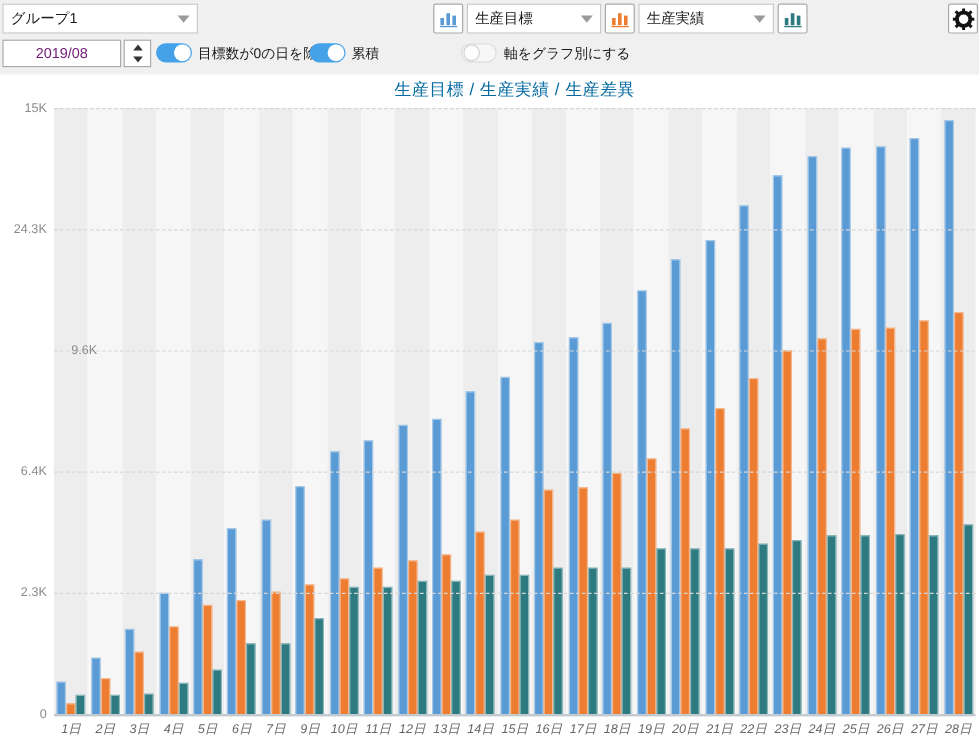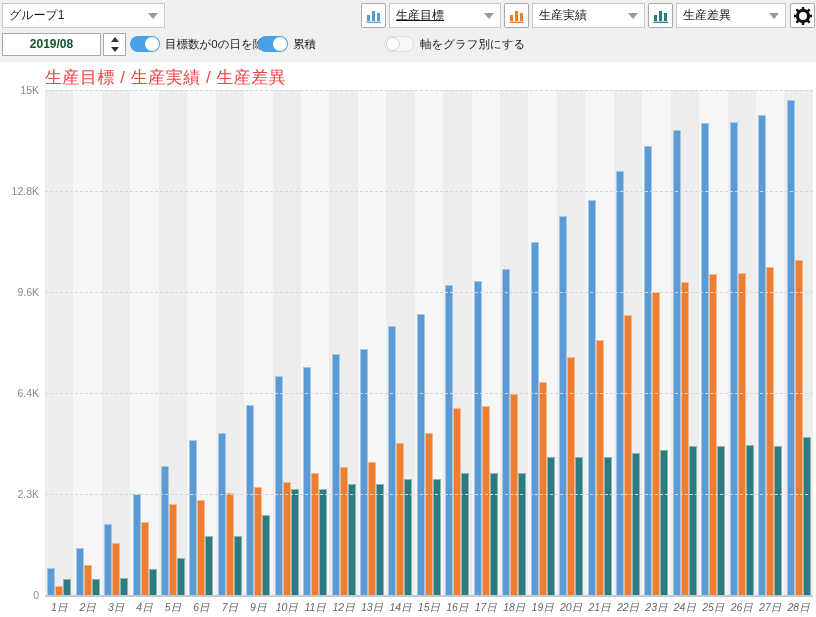--- a/index.html
+++ b/index.html
@@ -19,52 +19,52 @@
   }
   .caret{width:0;height:0;border-left:5px solid transparent;border-right:5px solid transparent;
     border-top:6px solid #9a9a9a;margin-left:6px;flex:0 0 auto;}
   .iconbtn{
     position:absolute;top:0;width:25px;height:25px;background:#fff;border:1px solid #a9a9a9;
     border-radius:2px;box-sizing:border-box;display:flex;align-items:center;justify-content:center;
   }
   .sel-group{left:2px;width:163px;}
   .sel-equip{left:168px;width:190px;}
   .ic1{left:361px;}
-  .sel-m1{left:389px;width:112px;text-decoration:underline;}
+  .sel-m1{left:389px;width:112px;}
   .ic2{left:504px;}
   .sel-m2{left:532px;width:113px;font-family:Liberation Serif, serif;}
   .ic3{left:648px;}
   .sel-m3{left:676px;width:110px;}
   .gearbtn{left:790px;width:25px;}
   
   .datebox{
     position:absolute;left:2px;top:0;width:99px;height:23px;background:#fff;border:1px solid #a9a9a9;
-    box-sizing:border-box;text-align:center;font-size:12px;color:#14532d;line-height:21px;font-weight:bold;
+    box-sizing:border-box;text-align:center;font-size:12px;color:#701a75;line-height:21px;
   }
   .spinner{
     position:absolute;left:103px;top:0;width:23px;height:23px;background:#fff;border:1px solid #a9a9a9;
     box-sizing:border-box;display:flex;flex-direction:column;
   }
   .spin-half{flex:1;display:flex;align-items:center;justify-content:center;}
   .tri-up{width:0;height:0;border-left:4px solid transparent;border-right:4px solid transparent;border-bottom:5px solid #333;}
   .tri-dn{width:0;height:0;border-left:4px solid transparent;border-right:4px solid transparent;border-top:5px solid #333;}
   
   .toggle{position:absolute;top:3px;width:30px;height:16px;border-radius:9px;box-sizing:border-box;}
   .toggle .knob{position:absolute;top:1px;width:14px;height:14px;border-radius:50%;background:#fff;box-sizing:border-box;}
   .toggle.on .knob{right:1px;}
   .toggle.off{background:#f7f7f7;border:1px solid #dcdcdc;}
   .toggle.off .knob{left:1px;top:0px;border:1px solid #d2d2d2;background:#fdfdfd;}
   .tglbl{position:absolute;top:4px;font-size:11.5px;color:#1a1a1a;white-space:nowrap;}
   .t1{left:130px;} .l1{left:165px;}
   .t2{left:258px;} .l2{left:293px;}
   .t3{left:384px;} .l3{left:420px;}
   
   .chart-section{position:absolute;left:0;top:62px;width:816px;height:555px;background:#ffffff;}
-  .chart-title{position:absolute;left:45px;top:4px;width:768px;text-align:left;
-    font-size:17px;color:#ef4444;letter-spacing:.5px;}
+  .chart-title{position:absolute;left:45px;top:4px;width:768px;text-align:center;
+    font-size:14px;color:#0369a1;letter-spacing:.5px;}
   .plot{position:absolute;left:45px;top:28px;width:768px;height:505px;
     display:flex;border-bottom:2px solid #c2cad0;box-sizing:content-box;}
   .bar-group{flex:1 1 0;display:flex;align-items:flex-end;justify-content:center;height:100%;}
   .stripe-dark{background:#ededed;}
   .stripe-light{background:#f6f6f6;}
   .bar{width:8px;box-sizing:border-box;border:1px solid rgba(255,255,255,.45);border-bottom:none;}
   .gridline{position:absolute;left:45px;width:768px;height:0;border-top:1px dashed #d7d7d7;}
   .ytick{position:absolute;left:0;width:39px;text-align:right;font-size:10.5px;color:#8a8a8a;}
   .xrow{position:absolute;left:45px;top:539px;width:768px;display:flex;font-style:italic;}
   .x-label{flex:1 1 0;text-align:center;font-size:10.5px;color:#666;white-space:nowrap;}
@@ -111,24 +111,20 @@
 
     <div class="iconbtn ic3 metric-icon" style="color: rgb(45, 122, 128);">
       <svg width="16" height="14" viewBox="0 0 16 14">
         <g fill="currentColor">
           <rect x="1" y="6" width="3" height="6"></rect>
             <rect x="6" y="2" width="3" height="10"></rect>
           <rect x="11" y="4" width="3" height="8"></rect>
             <rect x="0.5" y="12.6" width="14.5" height="1.3"></rect>
         </g>
       </svg>
-    </div>
-    <div class="select sel-m3">
-      <span>生産差異</span>
-      <span class="caret"></span>
     </div>
 
     <div class="iconbtn gearbtn">
       <svg width="18" height="18" viewBox="0 0 20 20">
         <g fill="#141414">
           <rect x="8.6" y="-0.4" width="2.8" height="4"></rect>
           <rect x="8.6" y="-0.4" width="2.8" height="4" transform="rotate(45 10 10)"></rect>
           <rect x="8.6" y="-0.4" width="2.8" height="4" transform="rotate(90 10 10)"></rect>
           <rect x="8.6" y="-0.4" width="2.8" height="4" transform="rotate(135 10 10)"></rect>
           <rect x="8.6" y="-0.4" width="2.8" height="4" transform="rotate(180 10 10)"></rect>
@@ -336,18 +332,18 @@
       <div class="x-label">26日</div>
       <div class="x-label">27日</div>
       <div class="x-label">28日</div>
     </div>
 <div class="ytick" style="top: 527px;">0</div>
     <div class="gridline" style="top: 432px;"></div>
     <div class="ytick" style="top: 426px;">2.3K</div>
     <div class="gridline" style="top: 331px;"></div>
     <div class="ytick" style="top: 325px;">6.4K</div>
     <div class="gridline" style="top: 230px;"></div>
-    <div class="ytick" style="top: 224px;">9.6K</div>
+    <div class="ytick" style="top: 224px; margin-left: 42px;">9.6K</div>
     <div class="gridline" style="top: 129px;"></div>
-    <div class="ytick" style="top: 123px;">12.8K</div>
+    <div class="ytick" style="top: 123px;">24.3K</div>
     <div class="gridline" style="top: 28px;"></div>
     <div class="ytick" style="top: 22px;">15K</div>
   </div>
 
 </body></html>

